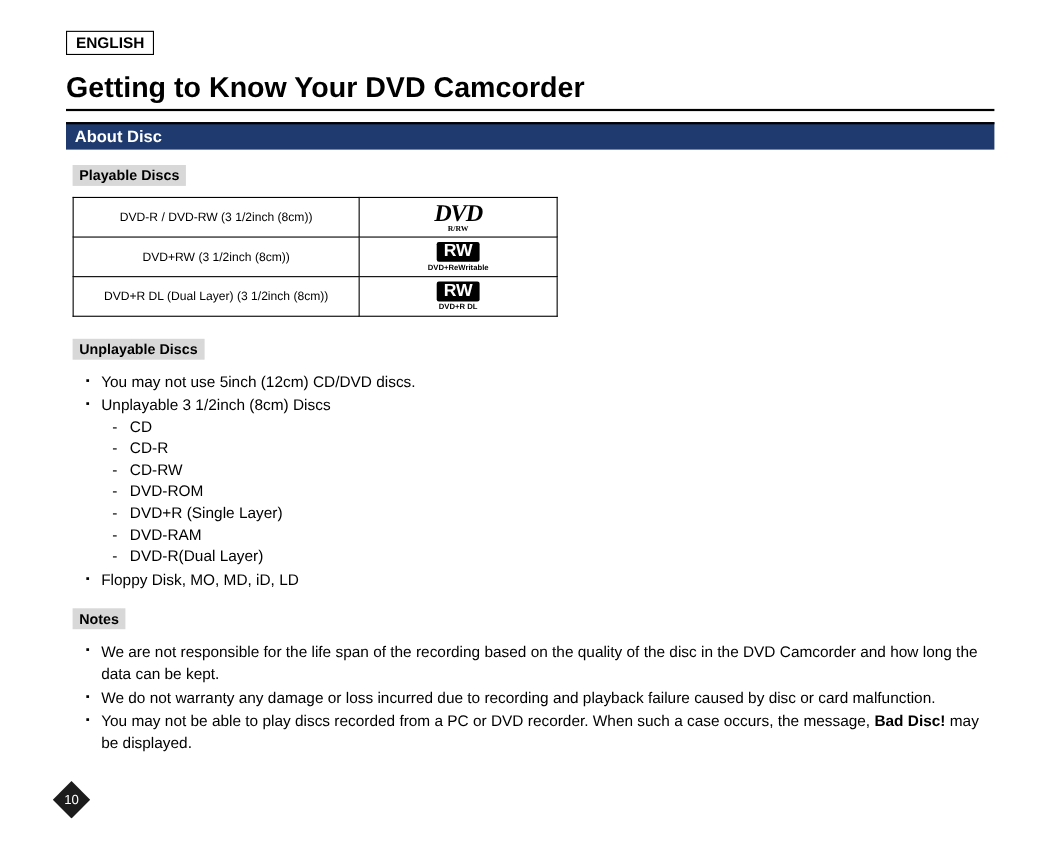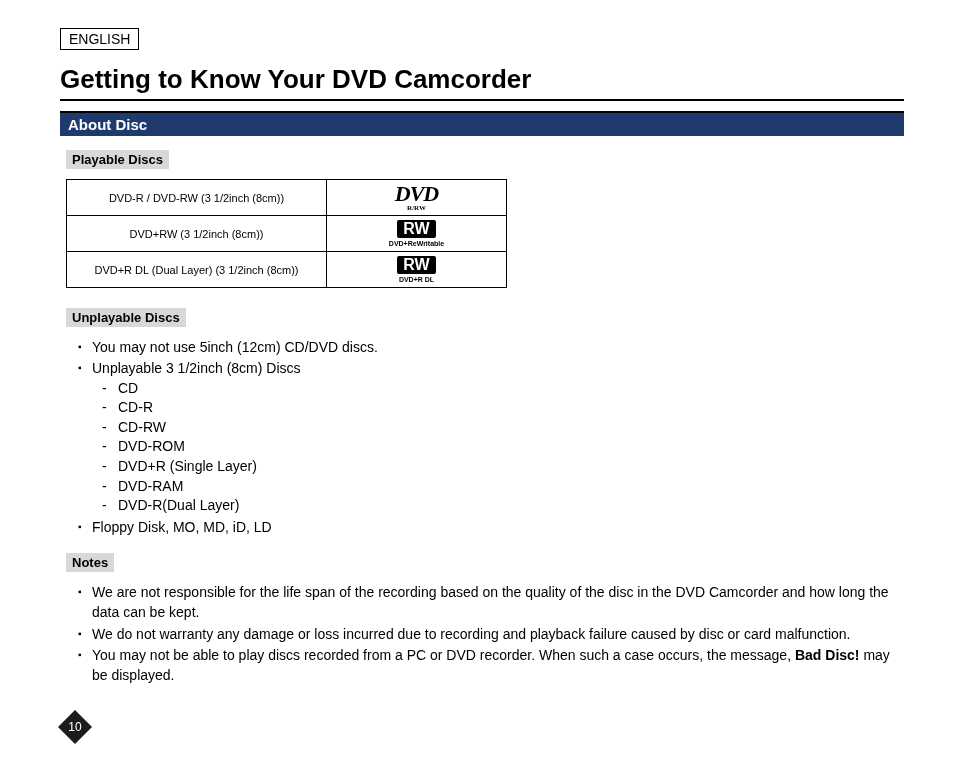--- a/index.html
+++ b/index.html
@@ -8,21 +8,21 @@
     background: #fff;
     color: #000;
     width: 954px;
     height: 766px;
     padding: 28px 50px 20px 60px;
     position: relative;
   }
   .lang-label {
     display: inline-block;
     border: 1.5px solid #000;
-    font-weight: normal;
+    font-weight: bold;
     font-size: 14px;
     padding: 2px 8px;
     margin-bottom: 14px;
   }
   .page-title {
     font-size: 26px;
     font-weight: bold;
     padding-bottom: 4px;
     margin-bottom: 10px;
     border-bottom: 2px solid #000;
@@ -124,21 +124,21 @@
     line-height: 1.4;
   }
   ul.sub-list > li::before {
     content: "-";
     position: absolute;
     left: 0;
     top: 0;
   }
   .page-num-wrap {
     position: absolute;
-    left: 58px;
+    left: 48px;
     bottom: 22px;
     text-align: center;
   }
   .page-diamond {
     width: 34px;
     height: 34px;
     display: flex;
     align-items: center;
     justify-content: center;
     color: #fff;

